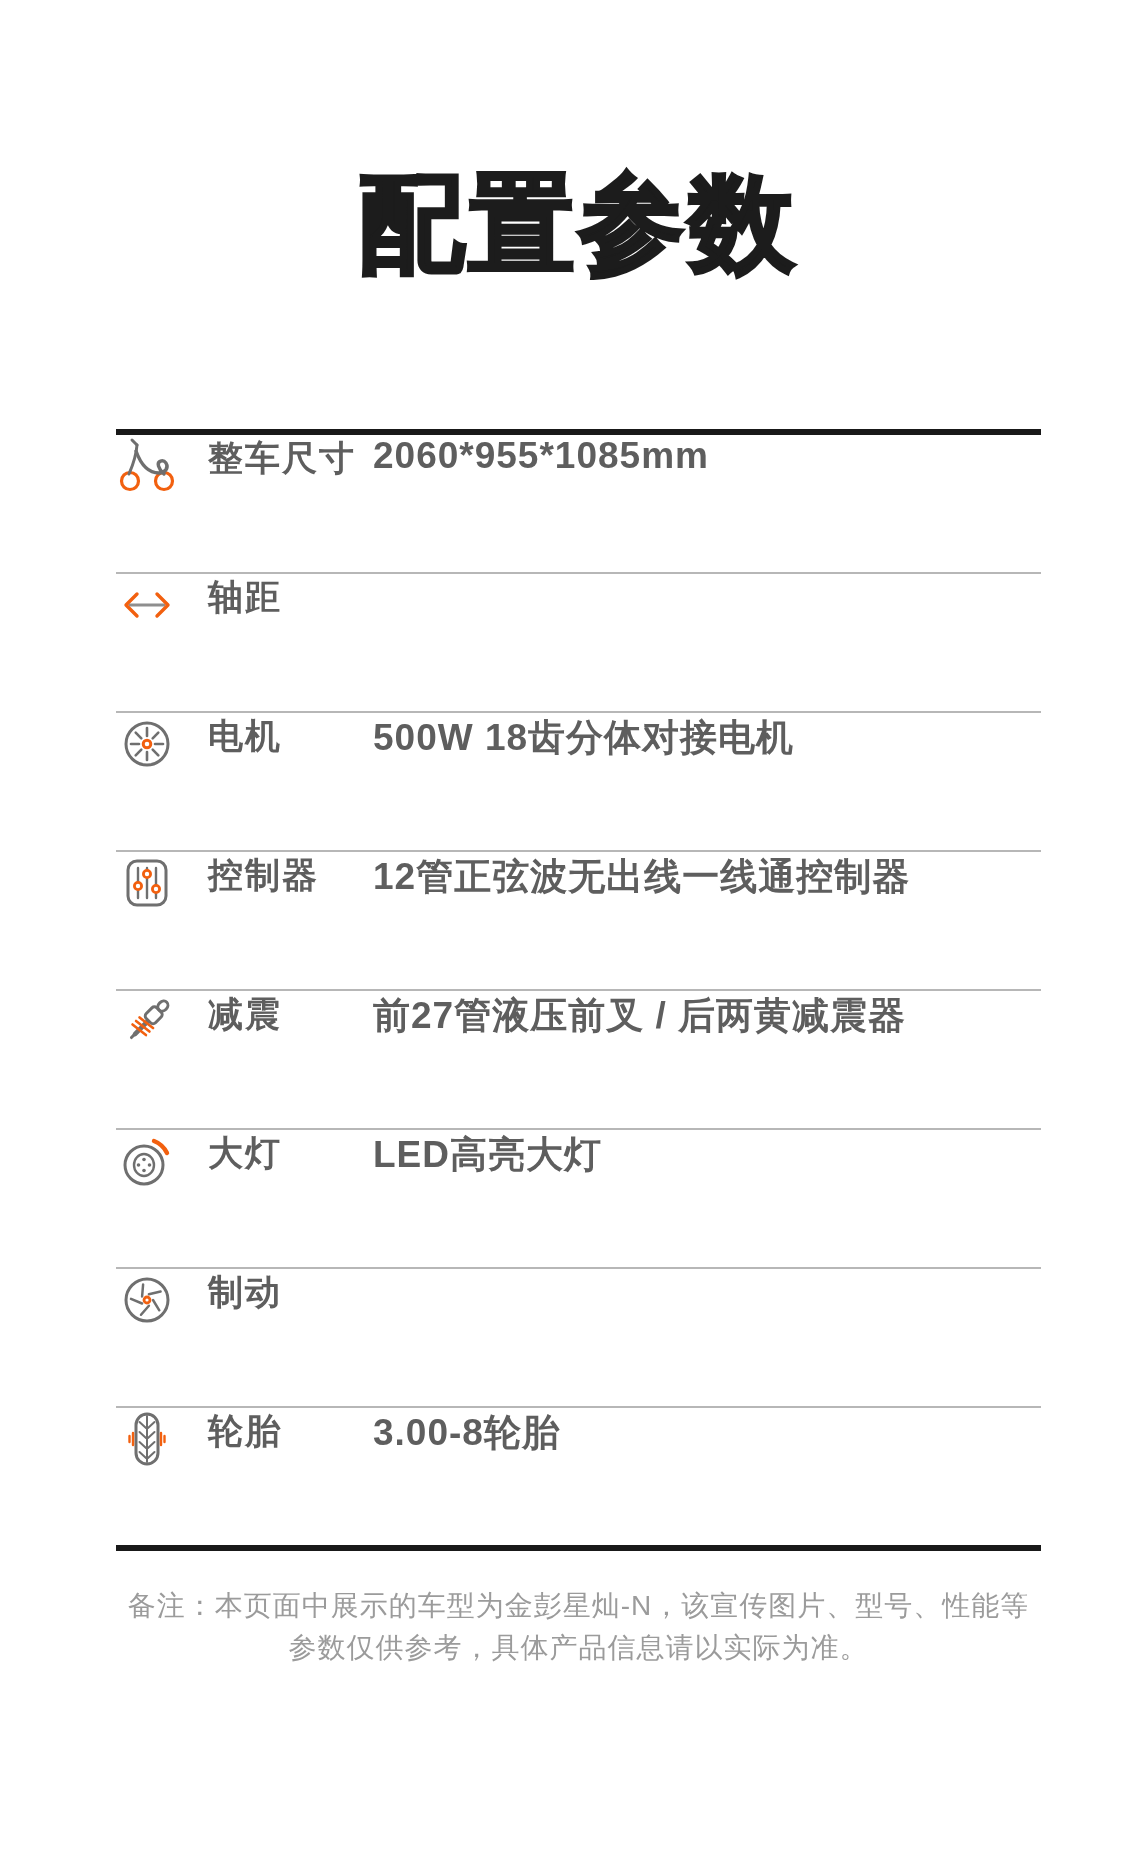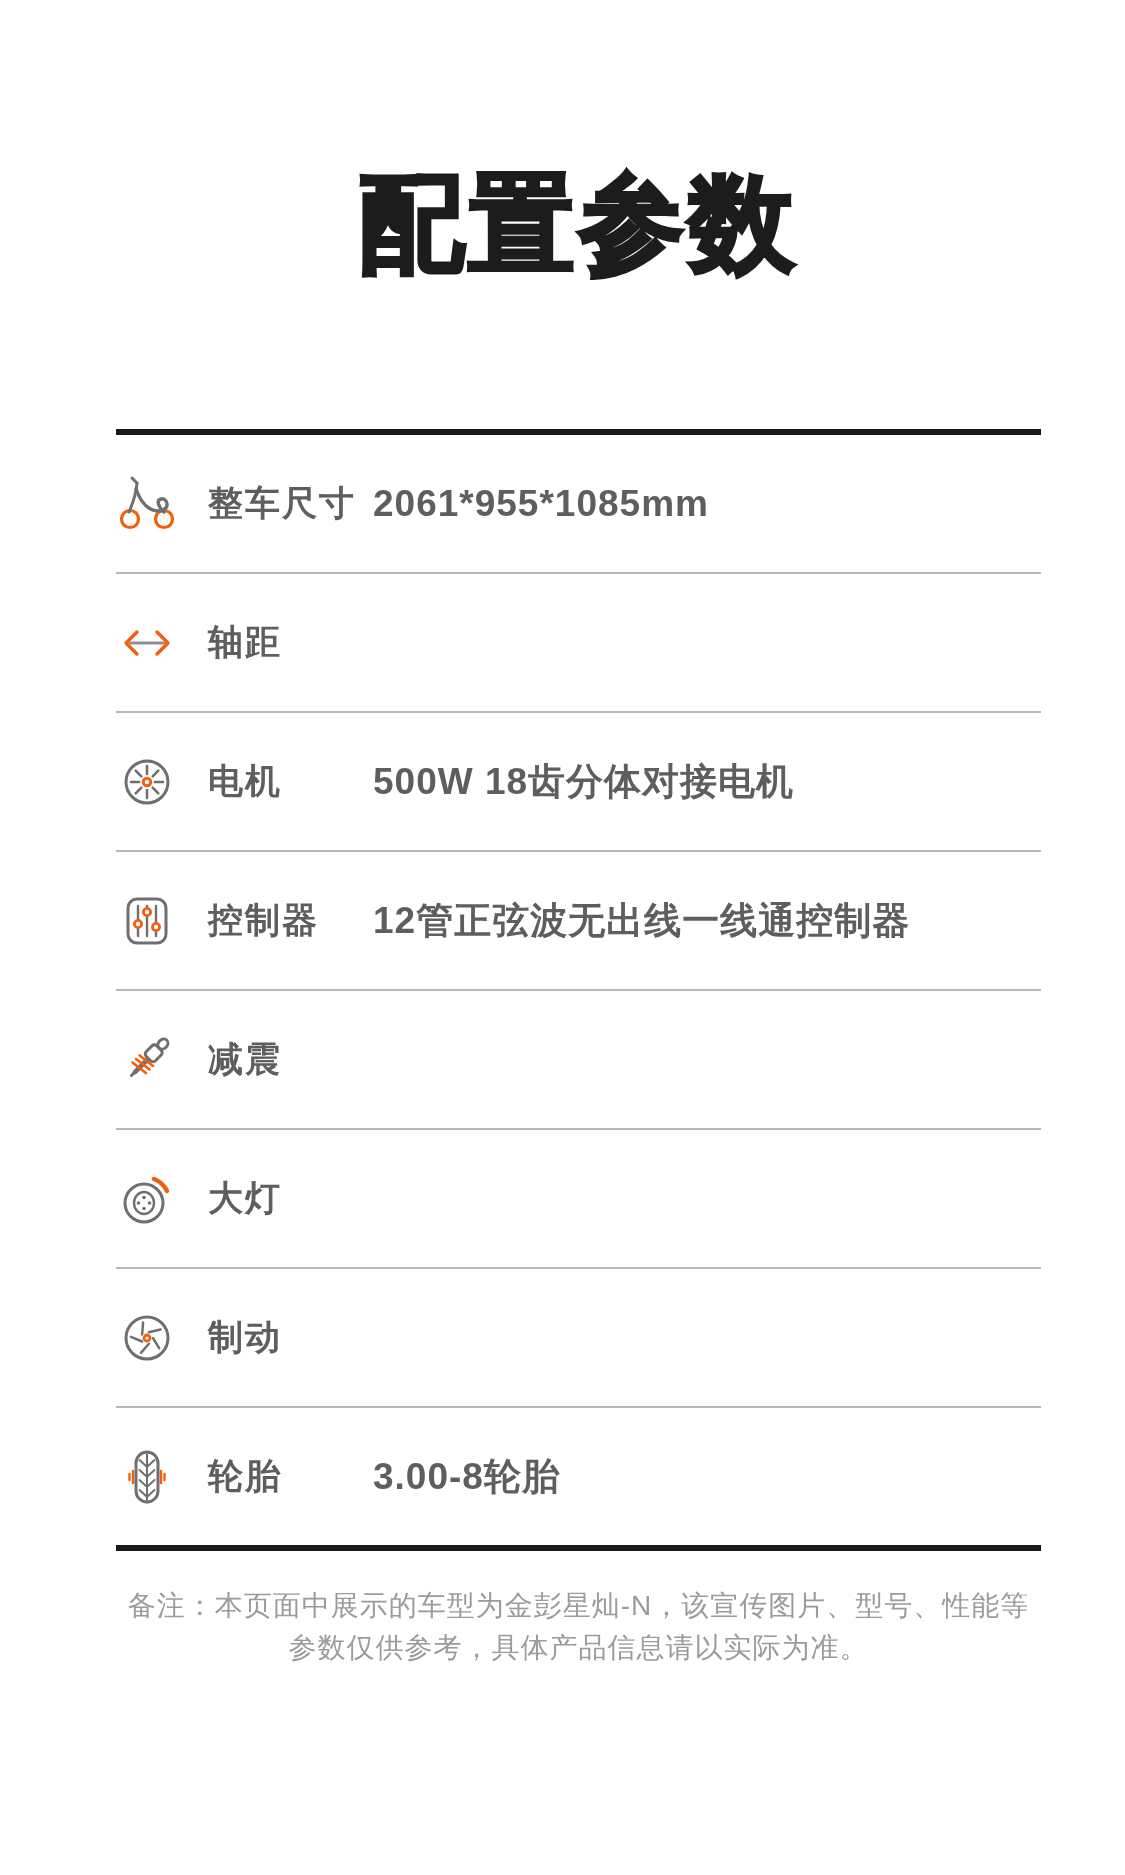--- a/index.html
+++ b/index.html
@@ -22,21 +22,20 @@
     -webkit-text-stroke:3.5px #1c1c1c;
   }
   .spec-table{
     margin:150px 100px 0 100px;
     border-top:6px solid #191919;
     border-bottom:6px solid #191919;
   }
   .spec-row{
     height:137px;
     display:flex;
-    align-items:center;
     border-bottom:2px solid #b7b7b7;
   }
   .spec-row:last-child{border-bottom:none;}
   .icon-box{
     width:62px;height:62px;
     flex:0 0 62px;
     display:flex;align-items:center;justify-content:center;
   }
   .spec-label{
     width:165px;
@@ -77,21 +76,21 @@
       <div class="icon-box">
         <svg width="60" height="60" viewBox="0 0 60 60" fill="none" stroke-linecap="round" stroke-linejoin="round">
           <circle cx="13" cy="45" r="8.5" stroke="#F2600F" stroke-width="3.2"></circle>
           <circle cx="47" cy="45" r="8.5" stroke="#F2600F" stroke-width="3.2"></circle>
           <path d="M20 9 L15 4" stroke="#6F6F6F" stroke-width="3"></path>
           <path d="M20 9 C19 22 15 31 12 38" stroke="#6F6F6F" stroke-width="3"></path>
           <path d="M19 15 C24 29 32 37 42 37 C48 37 52 32 49 27 C46 23 40 25 41.5 30 C43 35 46 37 47 38" stroke="#6F6F6F" stroke-width="3.4"></path>
         </svg>
       </div>
       <div class="spec-label">整车尺寸</div>
-      <div class="spec-value">2061*955*1085mm</div>
+      <div class="spec-value">2060*955*1085mm</div>
     </div>
 
     <div class="spec-row">
       <div class="icon-box">
         <svg width="60" height="60" viewBox="0 0 60 60" fill="none" stroke-linecap="round" stroke-linejoin="round">
           <line x1="13" y1="30" x2="47" y2="30" stroke="#8E8E8E" stroke-width="3"></line>
           <path d="M20 19 L9 30 L20 41" stroke="#F2600F" stroke-width="3.4"></path>
           <path d="M40 19 L51 30 L40 41" stroke="#F2600F" stroke-width="3.4"></path>
         </svg>
       </div>
@@ -147,37 +146,39 @@
             <line x1="30" y1="47" x2="30" y2="52" stroke="#6F6F6F" stroke-width="3"></line>
             <g stroke="#F2600F" stroke-width="2.6">
               <line x1="21.5" y1="32" x2="38.5" y2="30"></line>
               <line x1="21.5" y1="37" x2="38.5" y2="35"></line>
               <line x1="21.5" y1="42" x2="38.5" y2="40"></line>
             </g>
           </g>
         </svg>
       </div>
       <div class="spec-label">减震</div>
+      <div class="spec-value">前27管液压前叉 / 后两黄减震器</div>
     </div>
 
     <div class="spec-row">
       <div class="icon-box">
         <svg width="60" height="60" viewBox="0 0 60 60" fill="none" stroke-linecap="round">
           <circle cx="27" cy="34" r="19" stroke="#6F6F6F" stroke-width="3"></circle>
           <ellipse cx="27" cy="34" rx="10" ry="11" stroke="#6F6F6F" stroke-width="2.4"></ellipse>
           <g fill="#6F6F6F">
             <circle cx="27" cy="28.5" r="1.8"></circle>
             <circle cx="27" cy="39.5" r="1.8"></circle>
             <circle cx="21.5" cy="34" r="1.8"></circle>
             <circle cx="32.5" cy="34" r="1.8"></circle>
           </g>
           <path d="M37 10 A 24 24 0 0 1 50 22" stroke="#F2600F" stroke-width="4.4"></path>
         </svg>
       </div>
       <div class="spec-label">大灯</div>
+      <div class="spec-value">LED高亮大灯</div>
     </div>
 
     <div class="spec-row">
       <div class="icon-box">
         <svg width="60" height="60" viewBox="0 0 60 60" fill="none" stroke-linecap="round">
           <circle cx="30" cy="30" r="21" stroke="#6F6F6F" stroke-width="3"></circle>
           <g stroke="#6F6F6F" stroke-width="2.5">
             <line x1="36" y1="30" x2="42.3" y2="40.3"></line>
             <line x1="31.9" y1="35.7" x2="24" y2="44.8"></line>
             <line x1="25.1" y1="33.5" x2="14" y2="28.9"></line>

